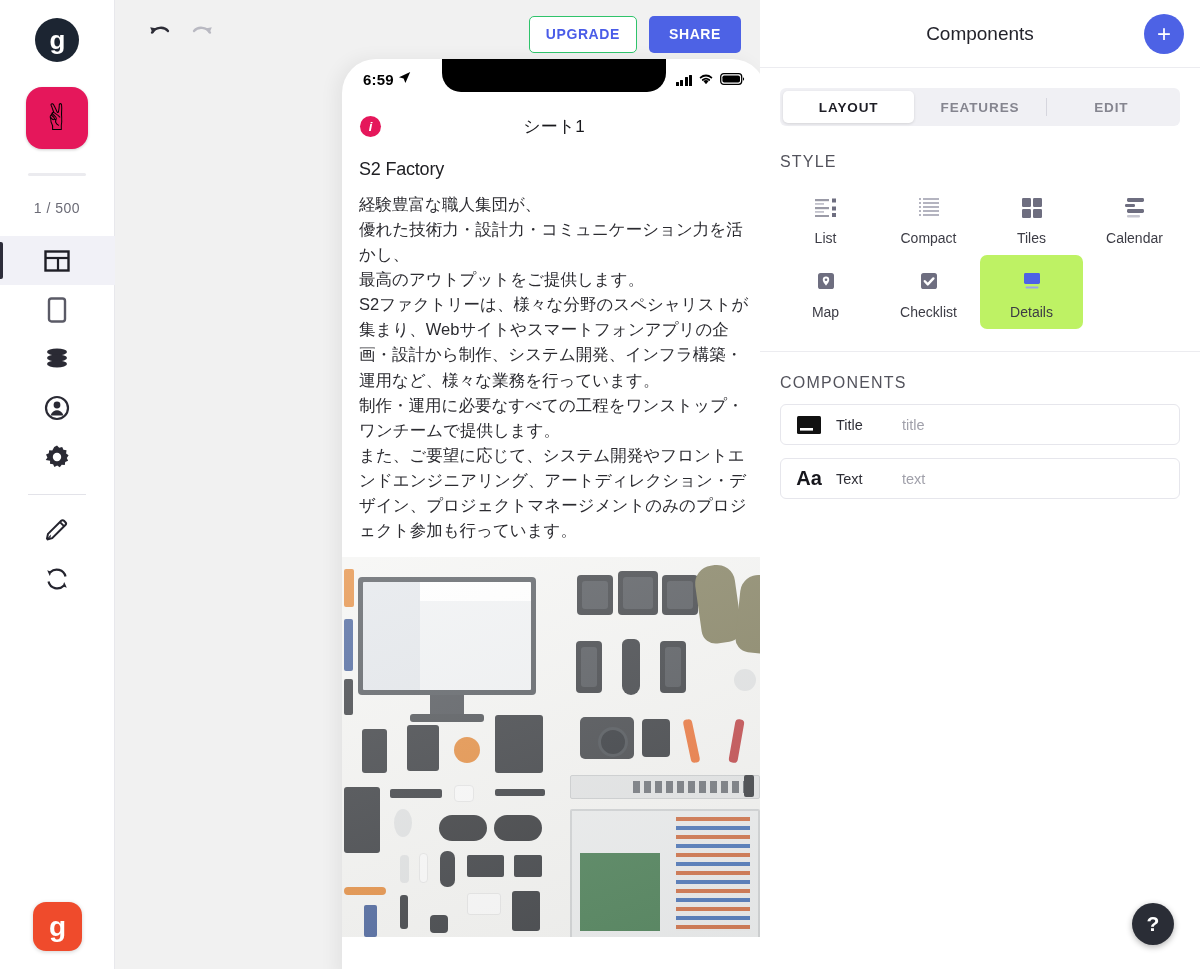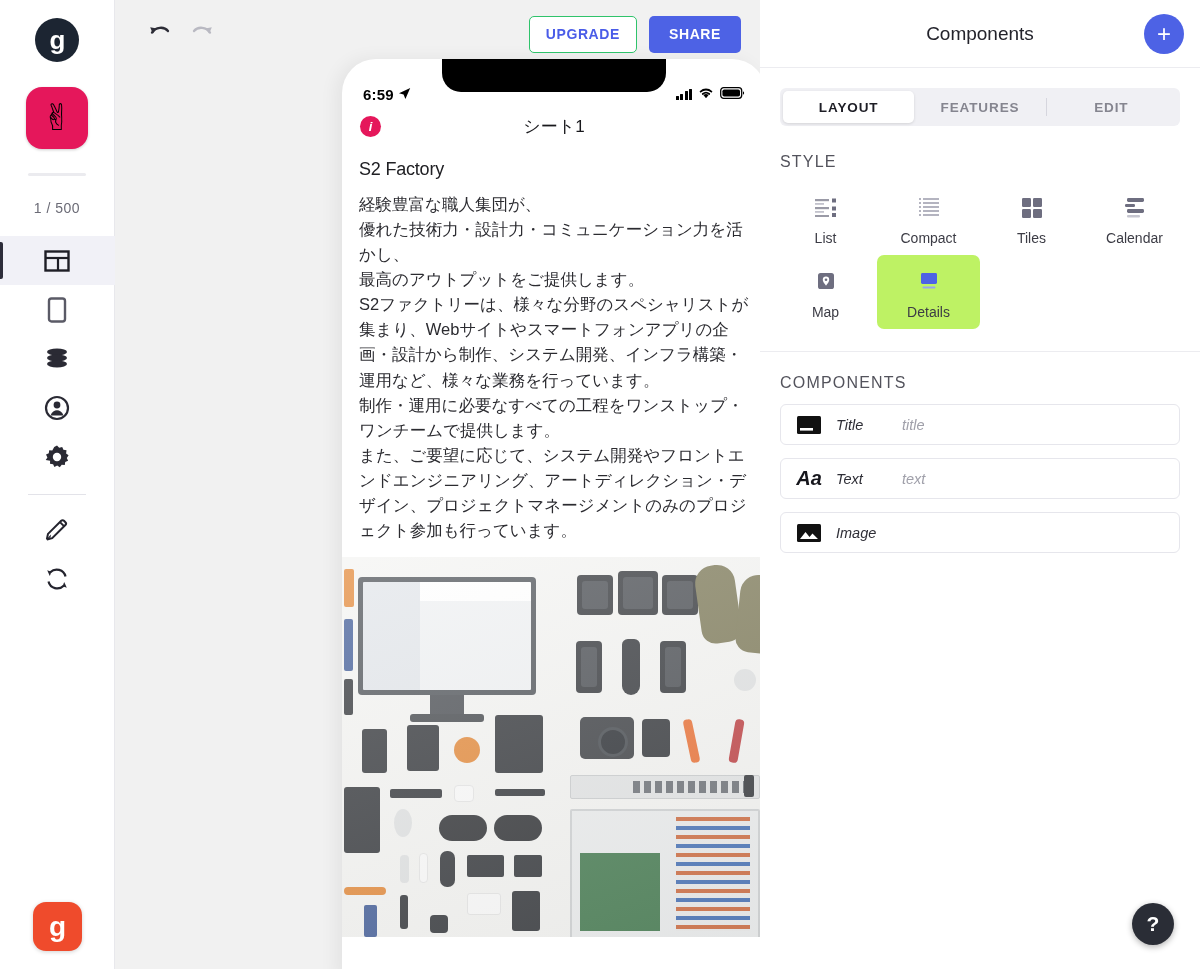--- a/index.html
+++ b/index.html
@@ -95,22 +95,22 @@
     border-radius: 34px 34px 0 0;
     overflow: hidden;
     box-shadow: -6px 0 18px rgba(0,0,0,.06);
   }
   .notch {
     position: absolute; top: 0; left: 50%; transform: translateX(-50%);
     width: 224px; height: 33px; background: #000000;
     border-radius: 0 0 19px 19px; z-index: 5;
   }
   .statusbar {
-    height: 44px; display: flex; align-items: flex-end;
-    padding: 0 21px; position: relative; z-index: 6;
+    height: 44px; display: flex; align-items: flex-start;
+    padding: 12px 21px; position: relative; z-index: 6;
   }
   .sb-time { font-size: 15px; font-weight: bold; color: #000; letter-spacing: .2px; }
   .sb-loc { margin-left: 4px; font-size: 13px; color: #000; }
   .sb-right { margin-left: auto; display: flex; align-items: center; gap: 6px; }
   .bars { display: flex; align-items: flex-end; gap: 1.5px; height: 11px; }
   .bars i { width: 3px; background: #000; border-radius: .5px; display: block; }
 
   .appbar { height: 46px; display: flex; align-items: center; padding: 0 18px; position: relative; }
   .info-badge {
     width: 21px; height: 21px; border-radius: 50%; background: #e5175b;
@@ -197,21 +197,21 @@
   .style-grid { display: grid; grid-template-columns: repeat(4, 1fr); margin: 10px 14px 0 14px; }
   .style-cell {
     display: flex; flex-direction: column; align-items: center; justify-content: center;
     padding: 11px 0 9px 0; border-radius: 7px; cursor: pointer; gap: 8px;
   }
   .style-cell.active { background: #bef264; }
   .style-cell .lbl { font-size: 14px; color: #3c3c45; }
   .ico { width: 30px; height: 30px; position: relative; }
 
   .comp-wrap { padding-top: 22px; }
-  .comp-list { padding: 12px 20px 0 20px; display: flex; flex-direction: column; gap: 13px; font-style: italic; }
+  .comp-list { padding: 12px 20px 0 20px; display: flex; flex-direction: column; gap: 13px; }
   .comp-row {
     height: 41px; border: 1px solid #e6e6ec; border-radius: 6px;
     display: flex; align-items: center; padding: 0 15px; gap: 14px; cursor: pointer; background: #fff;
   }
   .comp-ico { width: 26px; height: 20px; display: flex; align-items: center; justify-content: center; flex: 0 0 26px; }
   .comp-name { font-size: 14.5px; color: #2e2e36; min-width: 52px; }
   .comp-val { font-size: 14.5px; color: #a0a0aa; }
 
   .help-fab {
     position: absolute; right: 26px; bottom: 24px;
@@ -510,20 +510,29 @@
           <span class="ico">
             <svg width="30" height="30" viewBox="0 0 30 30">
                 <rect x="7" y="7" width="16" height="16" rx="2.6" fill="#6e6e80"></rect>
                 <path d="M15 10.5a3.2 3.2 0 0 0-3.2 3.2c0 2.4 3.2 5.8 3.2 5.8s3.2-3.4 3.2-5.8A3.2 3.2 0 0 0 15 10.5z" fill="#fff"></path>
                 <circle cx="15" cy="13.7" r="1.3" fill="#6e6e80"></circle>
               </svg>
           </span>
           <span class="lbl">Map</span>
         </div>
 
+        <div class="style-cell">
+          <span class="ico">
+            <svg width="30" height="30" viewBox="0 0 30 30">
+                <rect x="7" y="7" width="16" height="16" rx="2.6" fill="#6e6e80"></rect>
+                <path d="M10.8 15.2l3 3.2 5.6-6" fill="none" stroke="#fff" stroke-width="2.4" stroke-linecap="round" stroke-linejoin="round"></path>
+              </svg>
+          </span>
+          <span class="lbl">Checklist</span>
+        </div>
 
 
         <div class="style-cell active">
           <span class="ico">
             <svg width="30" height="30" viewBox="0 0 30 30">
                 <rect x="7" y="7" width="16" height="11" rx="1.4" fill="#4d62e5"></rect>
                 <rect x="8.5" y="20.5" width="13" height="2" rx="1" fill="#97a3f0"></rect>
               </svg>
           </span>
           <span class="lbl">Details</span>
@@ -546,30 +555,20 @@
           <span class="comp-name">Title</span>
           <span class="comp-val">title</span>
         </div>
 
         <div class="comp-row">
           <span class="comp-ico" style="font-size:20px;font-weight:bold;color:#16161c;">Aa</span>
           <span class="comp-name">Text</span>
           <span class="comp-val">text</span>
         </div>
 
-        <div class="comp-row">
-          <span class="comp-ico">
-            <svg width="26" height="20" viewBox="0 0 26 20">
-                <rect x="1" y="1" width="24" height="18" rx="1.5" fill="#111"></rect>
-                <path d="M4 16l5.5-7 4 5 3-3.5L22 16z" fill="#fff"></path>
-              </svg>
-          </span>
-          <span class="comp-name">Image</span>
-          <span class="comp-val"></span>
-        </div>
 
       </div>
     </div>
 
     <div class="help-fab">?</div>
   </div>
 
 </div>
 
 </body></html>

